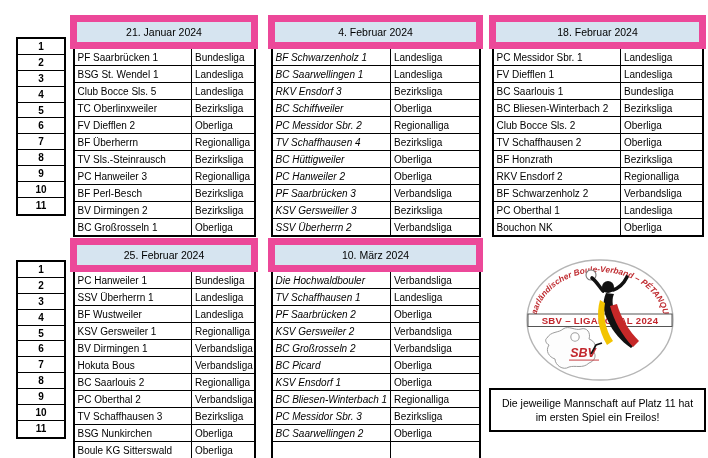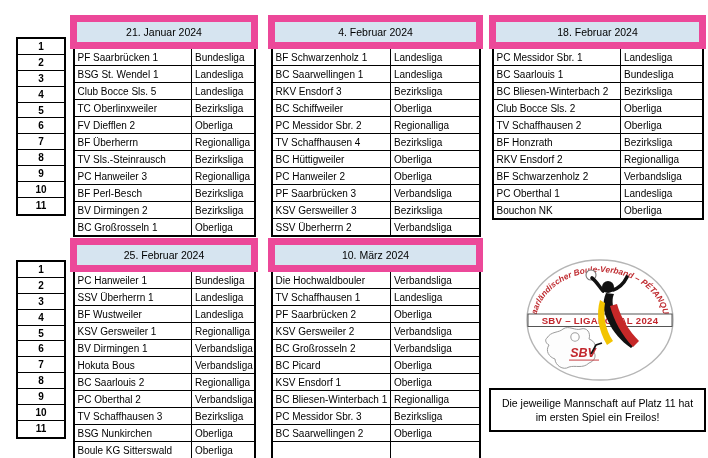--- a/index.html
+++ b/index.html
@@ -32,21 +32,21 @@
   }
   .sched th{
     background:#d6e4f0;border:7px solid #ec4899;height:20px;
     font-weight:normal;font-size:10.5px;text-align:center;padding:0 2px;
   }
   .sched td{
     border:1px solid #000;height:16px;font-size:10px;padding:0 3px;
     vertical-align:middle;white-space:nowrap;overflow:hidden;background:#fff;
   }
   #t1 .c-team,#t4 .c-team{width:118px;}
-  #t2 .c-team,#t5 .c-team{width:119px;}
+  #t2 .c-team,#t5 .c-team{width:119px;font-style:italic;}
   #t3 .c-team{width:128px;}
   
   #note{
     position:absolute;left:489px;top:388px;width:217px;height:44px;
     border:2px solid #000;box-sizing:border-box;display:flex;
     align-items:center;justify-content:center;text-align:center;
     font-size:10.5px;line-height:1.35;padding:4px 8px;background:#fff;
   }
   
   #logo{position:absolute;left:525px;top:258px;width:150px;height:124px;}
@@ -213,20 +213,24 @@
           <tr>
             <th colspan="2">18. Februar 2024</th>
           </tr>
         </thead>
       <tbody>
           <tr>
             <td class="c-team">PC Messidor Sbr. 1</td>
             <td class="c-league">Landesliga</td>
           </tr>
           <tr>
+            <td class="c-team">FV Diefflen 1</td>
+            <td class="c-league">Landesliga</td>
+          </tr>
+          <tr>
             <td class="c-team">BC Saarlouis 1</td>
             <td class="c-league">Bundesliga</td>
           </tr>
           <tr>
             <td class="c-team">BC Bliesen-Winterbach 2</td>
             <td class="c-league">Bezirksliga</td>
           </tr>
           <tr>
             <td class="c-team">Club Bocce Sls. 2</td>
             <td class="c-league">Oberliga</td>

